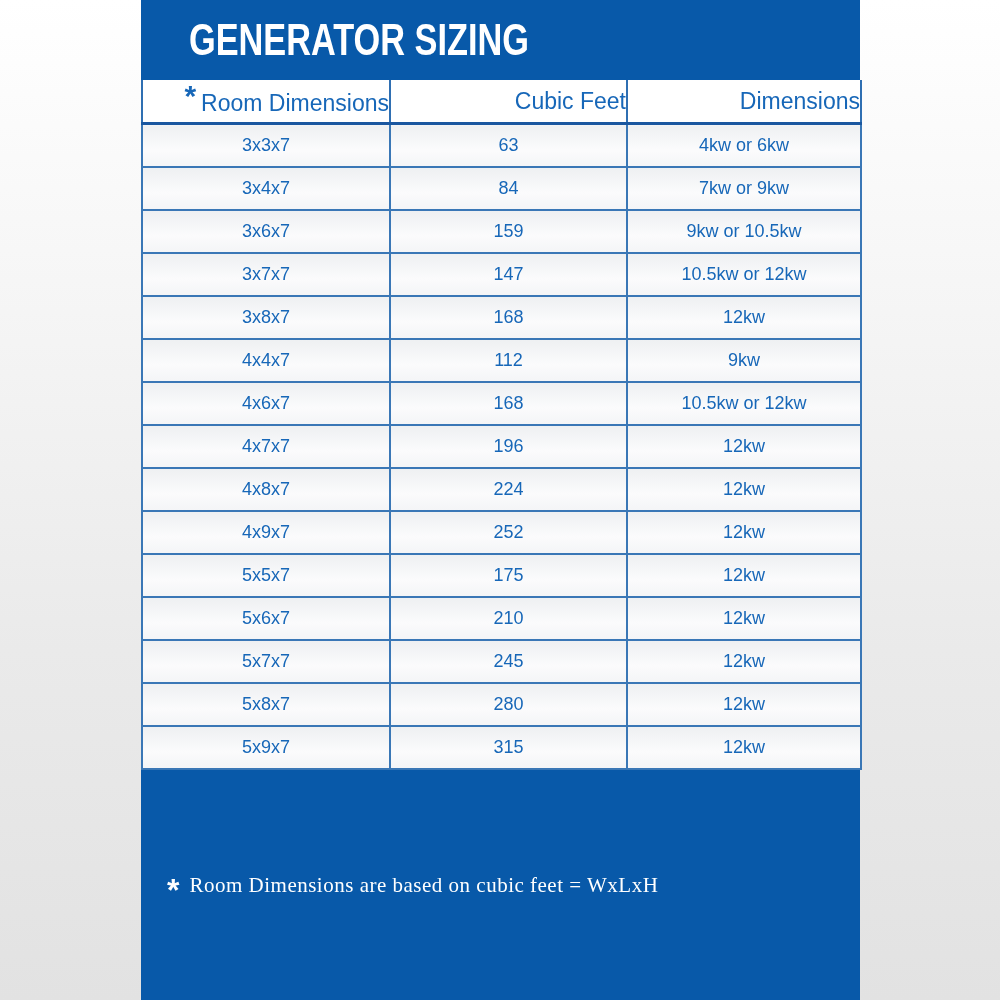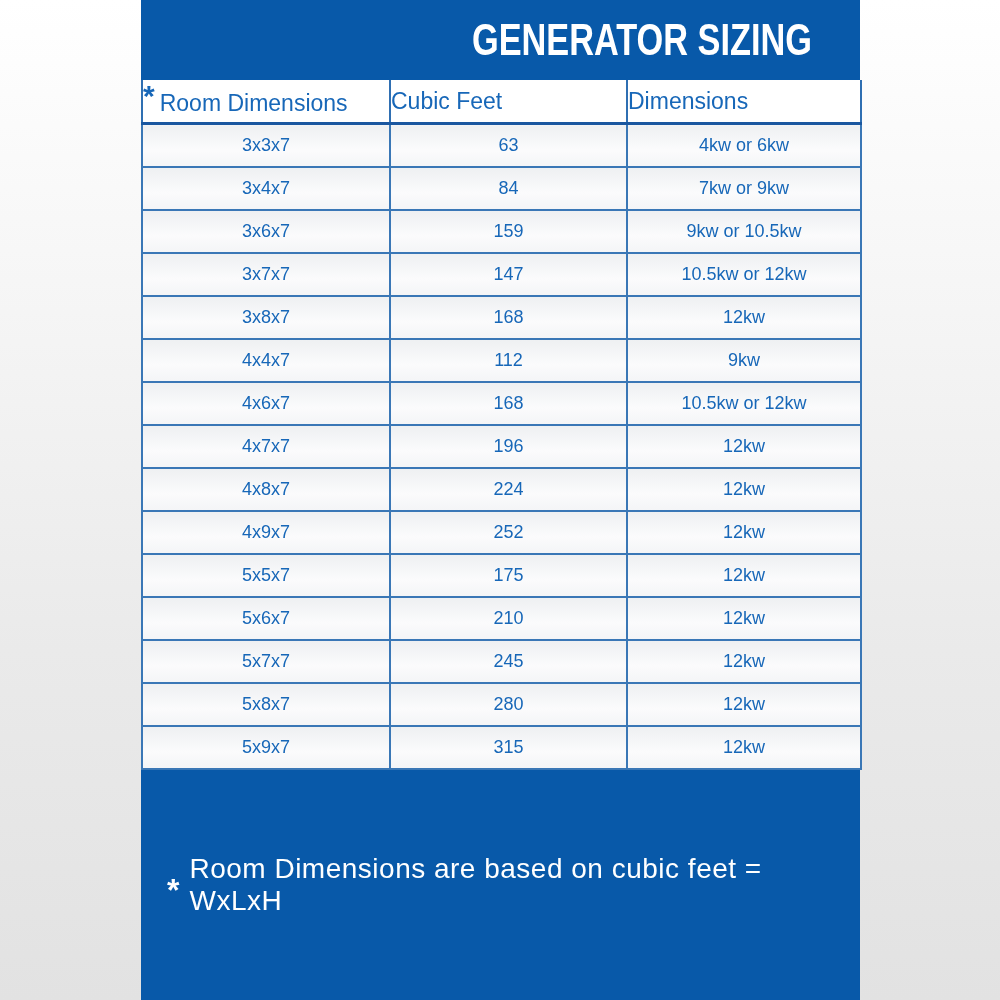--- a/index.html
+++ b/index.html
@@ -26,21 +26,21 @@
     height: 1000px;
     background: #0859a9;
     display: flex;
     flex-direction: column;
   }
   .title-band {
     height: 80px;
     flex: 0 0 80px;
     display: flex;
     align-items: center;
-    justify-content: flex-end;
+    justify-content: flex-start;
   }
   .title {
     color: #ffffff;
     font-size: 44px;
     font-weight: bold;
     letter-spacing: 0px;
     white-space: nowrap;
     transform: scaleX(0.78);
     display: inline-block;
   }
@@ -52,21 +52,21 @@
   }
   col.c1 { width: 248px; }
   col.c2 { width: 237px; }
   col.c3 { width: 234px; }
   .sizing-table th {
     background: #ffffff;
     height: 42px;
     color: #1767b8;
     font-size: 23px;
     font-weight: normal;
-    text-align: left;
+    text-align: right;
     border: 2px solid #2f6fb2;
     border-top: none;
     border-bottom: 3px solid #1a57a0;
     padding: 0;
   }
   .sizing-table td {
     height: 41px;
     background: linear-gradient(180deg, #eef0f2 0%, #fbfbfc 60%, #f4f5f7 100%);
     color: #1767b8;
     font-size: 18px;
@@ -91,22 +91,23 @@
   }
   .fn-marker {
     font-size: 32px;
     font-weight: bold;
     margin-right: 10px;
     line-height: 0;
     position: relative;
     top: 5px;
   }
   .fn-text {
-    font-size: 28px;
+    font-size: 21px;
     letter-spacing: 0.5px;
+    font-family: Liberation Serif, serif;
   }
 </style>
 </head>
 <body>
 
 <div class="page">
   <div class="panel">
 
     <div class="title-band">
       <span class="title">GENERATOR SIZING</span>

